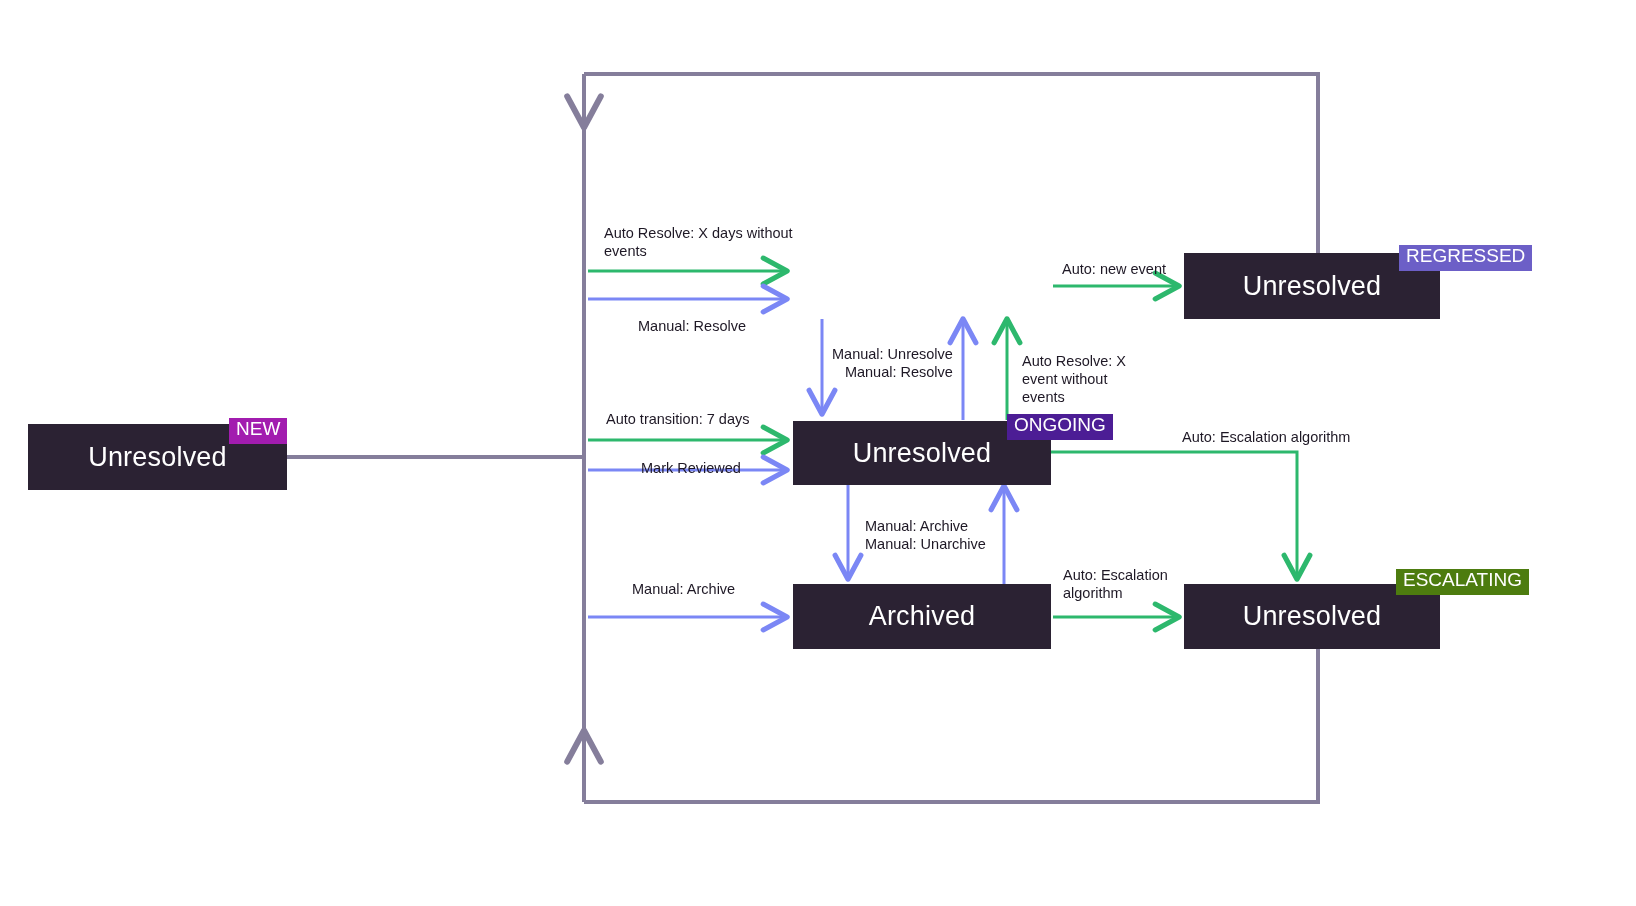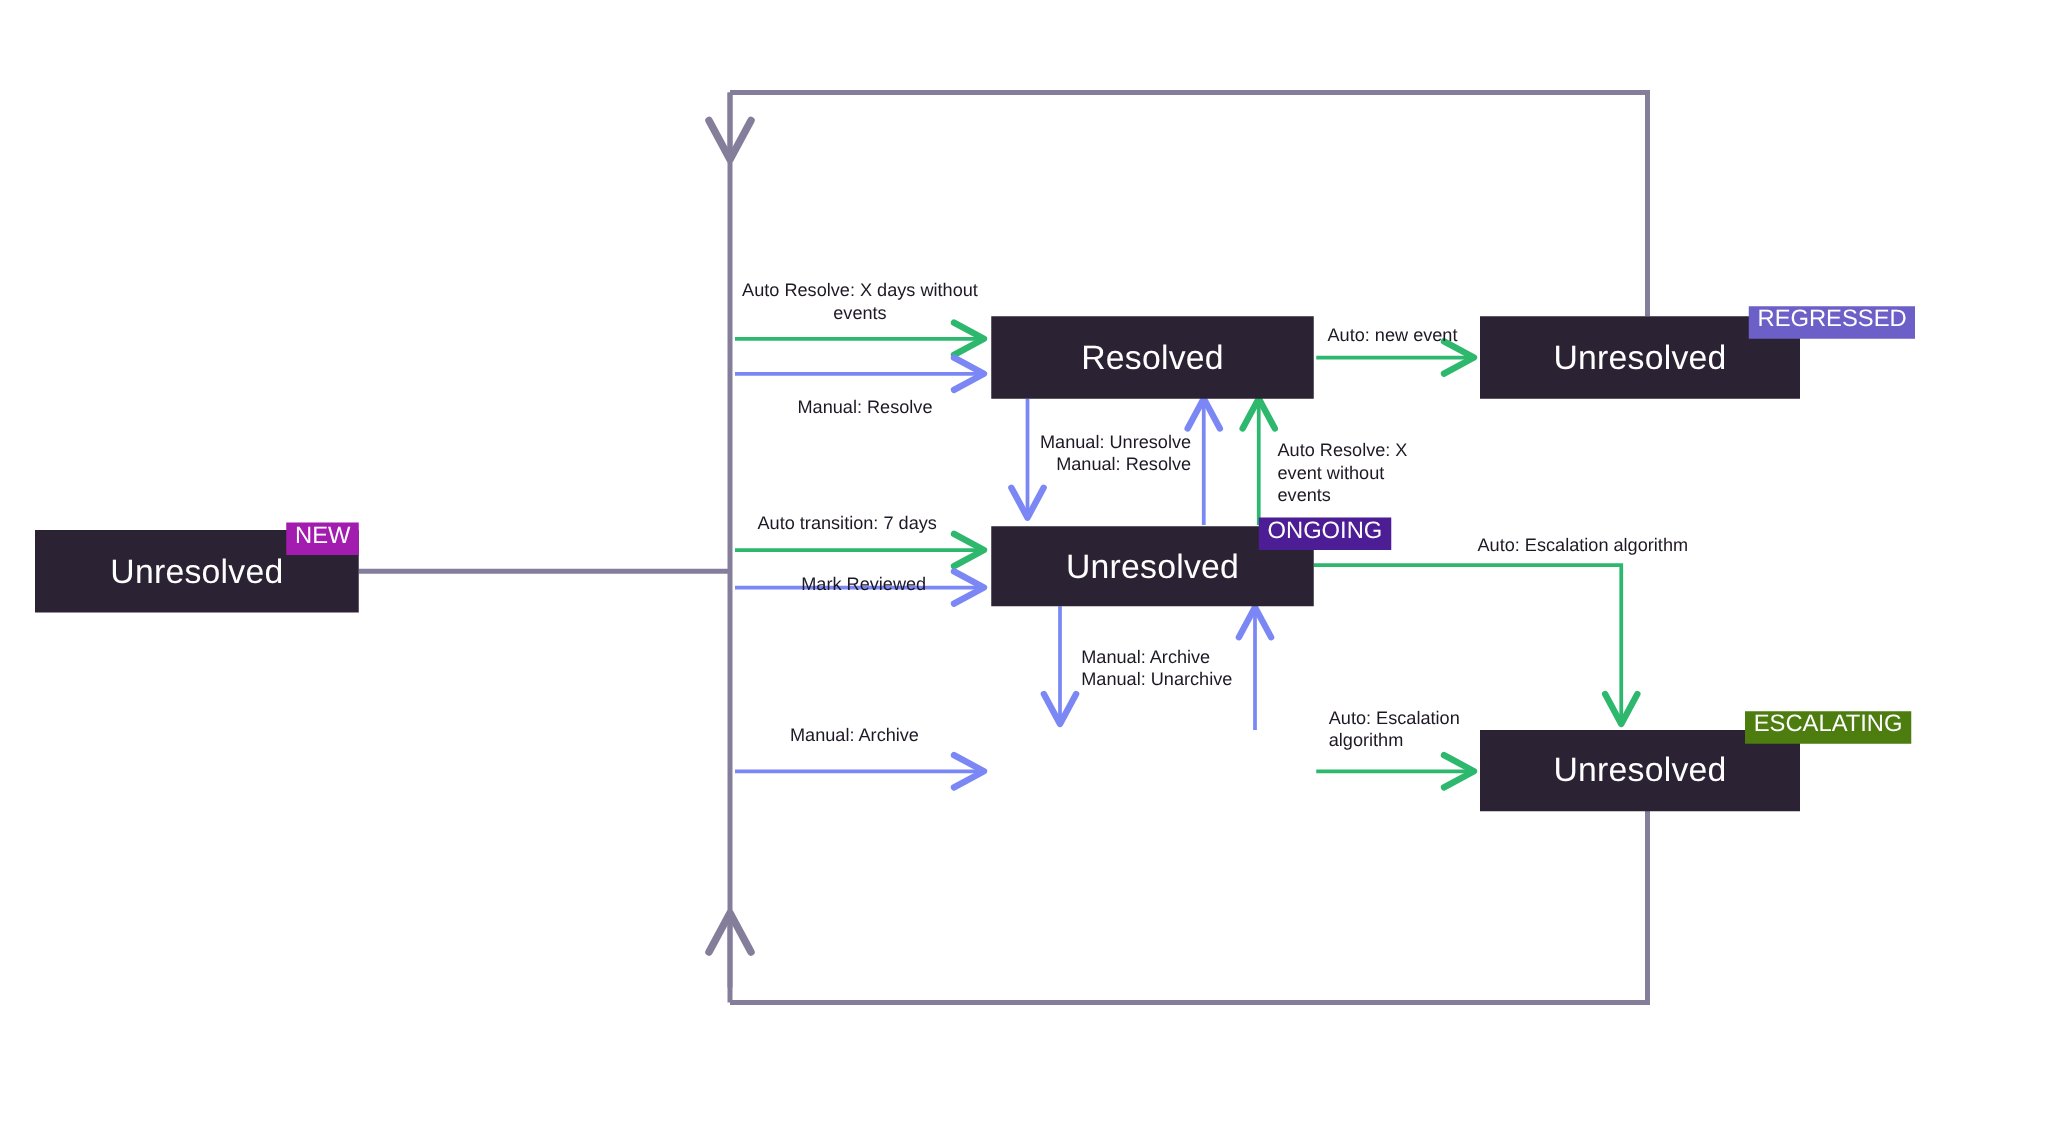--- a/index.html
+++ b/index.html
@@ -105,47 +105,47 @@
     <path d="M1004,584 L1004,487" fill="none" stroke="#7B87F5" stroke-width="3" marker-end="url(#ah-blue)"></path>
   </svg>
 
   <div class="state-node" style="left:28px; top:424px; width:259px; height:66px;">
     <span>Unresolved</span>
   </div>
   <div class="badge" style="left:229px; top:418px; background:#a21caf;">
     <span>NEW</span>
   </div>
 
-  <div class="state-node" style="left:793px; top:253px; width:258px; height:66px;">
-    <span>Resolved</span>
-  </div>
 
   <div class="state-node" style="left:793px; top:421px; width:258px; height:64px;">
     <span>Unresolved</span>
   </div>
   <div class="badge" style="left:1007px; top:414px; background:#4c1d95;">
     <span>ONGOING</span>
   </div>
 
+  <div class="state-node" style="left:793px; top:584px; width:258px; height:65px;">
+    <span>Archived</span>
+  </div>
 
   <div class="state-node" style="left:1184px; top:253px; width:256px; height:66px;">
     <span>Unresolved</span>
   </div>
   <div class="badge" style="left:1399px; top:245px; background:#6C5FC7;">
     <span>REGRESSED</span>
   </div>
 
   <div class="state-node" style="left:1184px; top:584px; width:256px; height:65px;">
     <span>Unresolved</span>
   </div>
   <div class="badge" style="left:1396px; top:569px; background:#4d7c0f;">
     <span>ESCALATING</span>
   </div>
 
-  <div class="edge-label" style="left:588px; top:224px; width:200px;text-align:center;">Auto Resolve: X days without
+  <div class="edge-label" style="left:604px; top:224px; width:200px;">Auto Resolve: X days without
 events</div>
 
   <div class="edge-label" style="left:638px; top:317px;">Manual: Resolve</div>
 
   <div class="edge-label" style="left:1062px; top:260px;">Auto: new event</div>
 
   <div class="edge-label" style="left:832px; top:345px; text-align:right;">Manual: Unresolve
 Manual: Resolve</div>
 
   <div class="edge-label" style="left:1022px; top:352px; width:120px;">Auto Resolve: X

